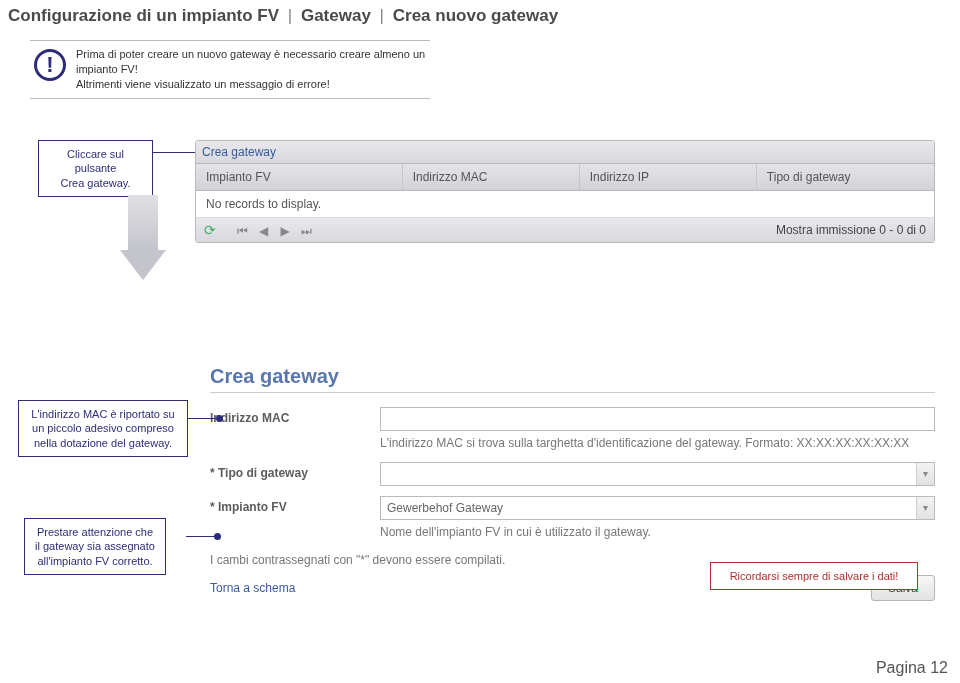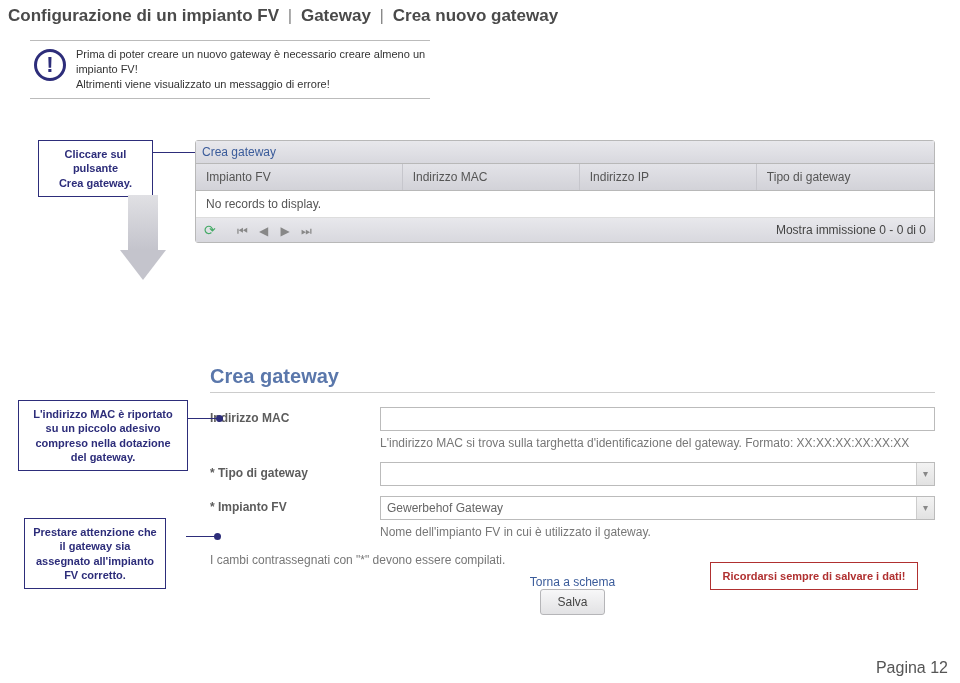--- a/index.html
+++ b/index.html
@@ -47,21 +47,20 @@
 
   .callout {
     border: 1px solid #2d2d7a;
     background: #fff;
     padding: 6px 8px;
     font-size: 11px;
     color: #2d2d7a;
     text-align: center;
     line-height: 1.3;
     position: absolute;
-    font-weight: bold;
   }
   .callout-red { border-color: #b03030; color: #b03030; }
 
   
   .grid-panel {
     position: absolute;
     left: 195px;
     top: 140px;
     width: 740px;
     border: 1px solid #b8b8b8;
@@ -173,23 +172,22 @@
     margin-top: 4px;
     line-height: 1.4;
   }
   .req-note {
     color: #777;
     font-size: 12px;
     margin: 12px 0 8px 0;
   }
   .bottom-row {
     display: flex;
-    justify-content: flex-end;
+    justify-content: space-between;
     align-items: center;
-    flex-direction: column;
   }
   .link {
     color: #3a5b9a;
     cursor: pointer;
     font-size: 12px;
   }
   .save-btn {
     background: linear-gradient(#f7f7f8,#e2e2e4);
     border: 1px solid #b5b5b8;
     border-radius: 3px;

